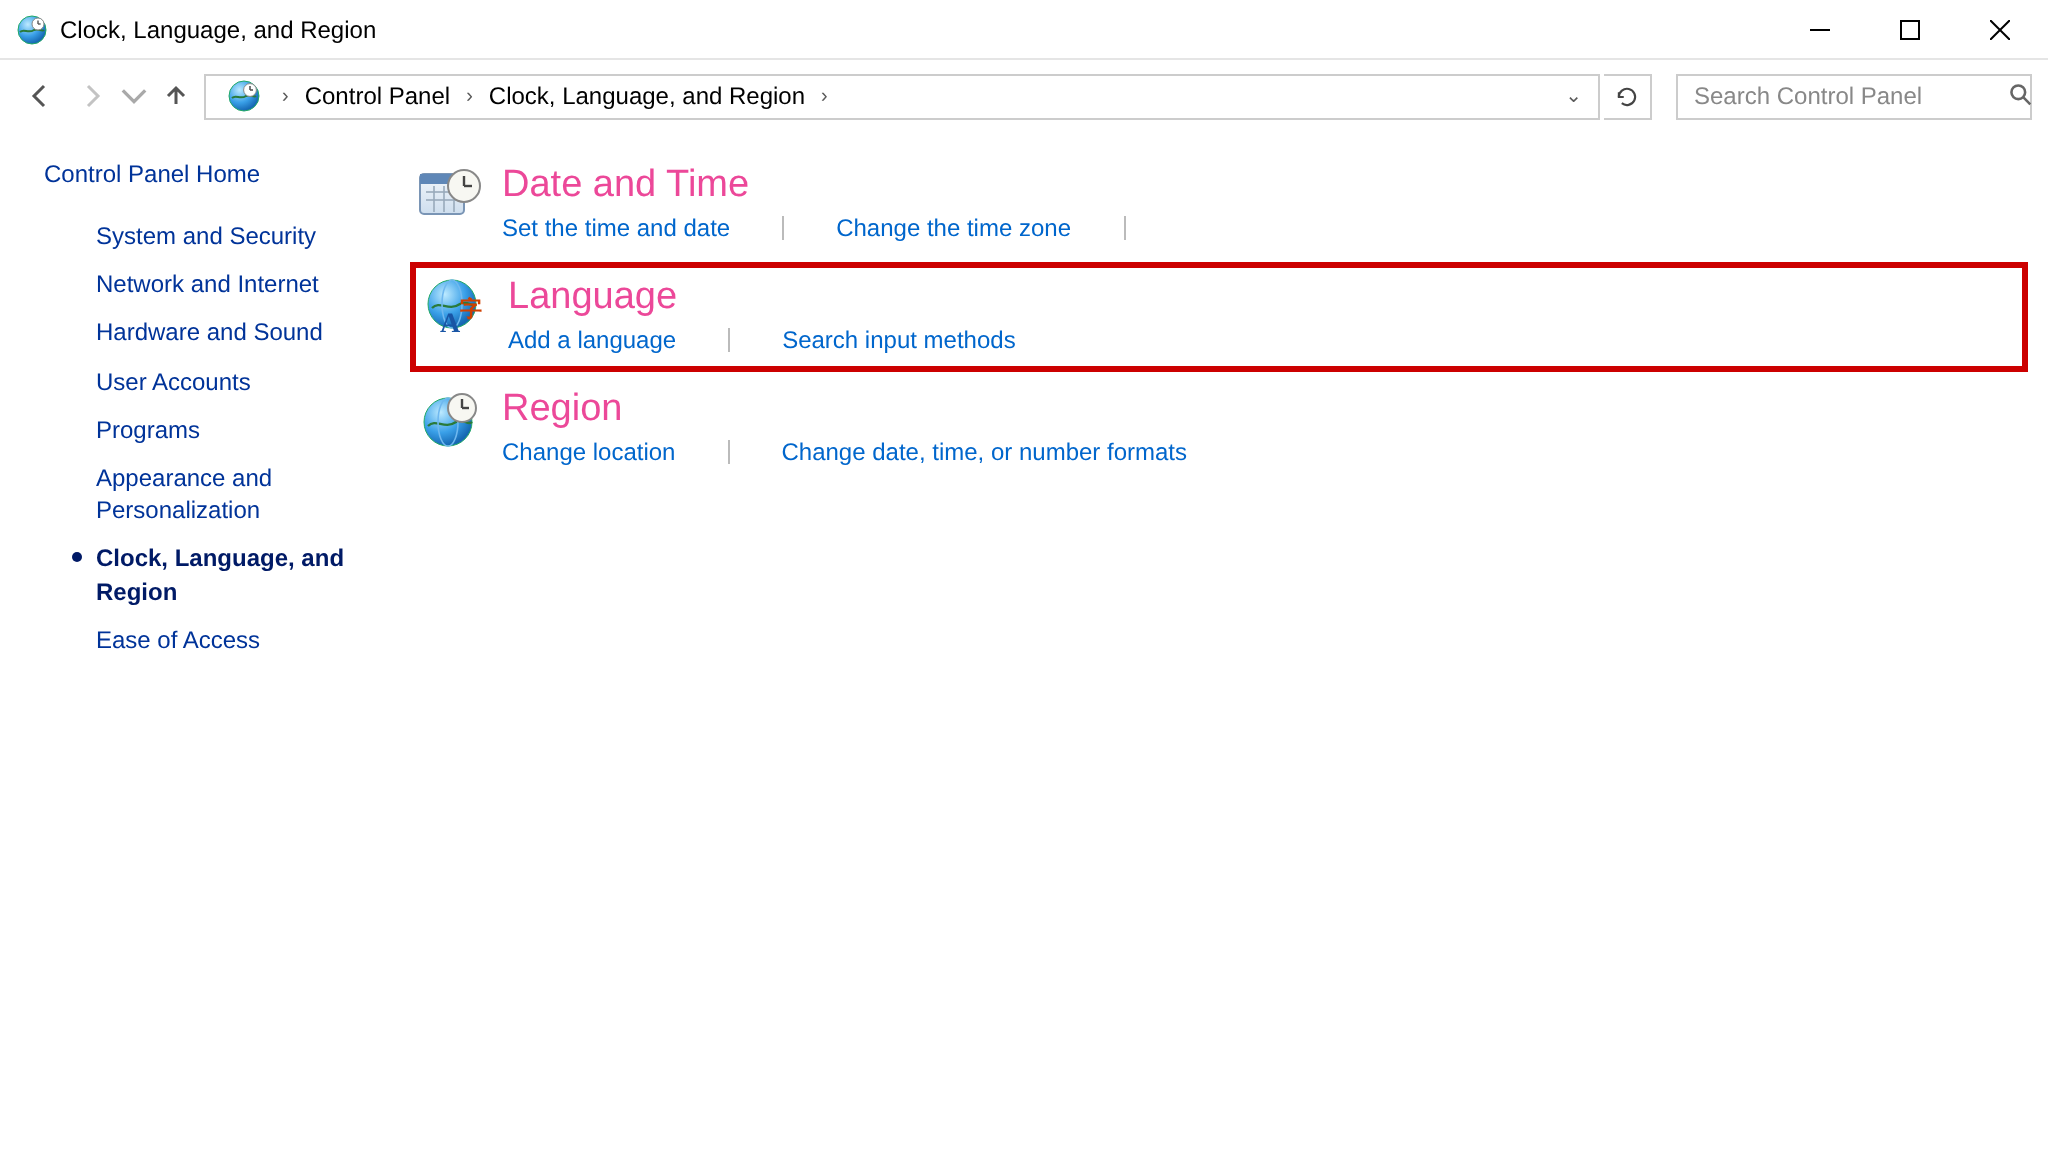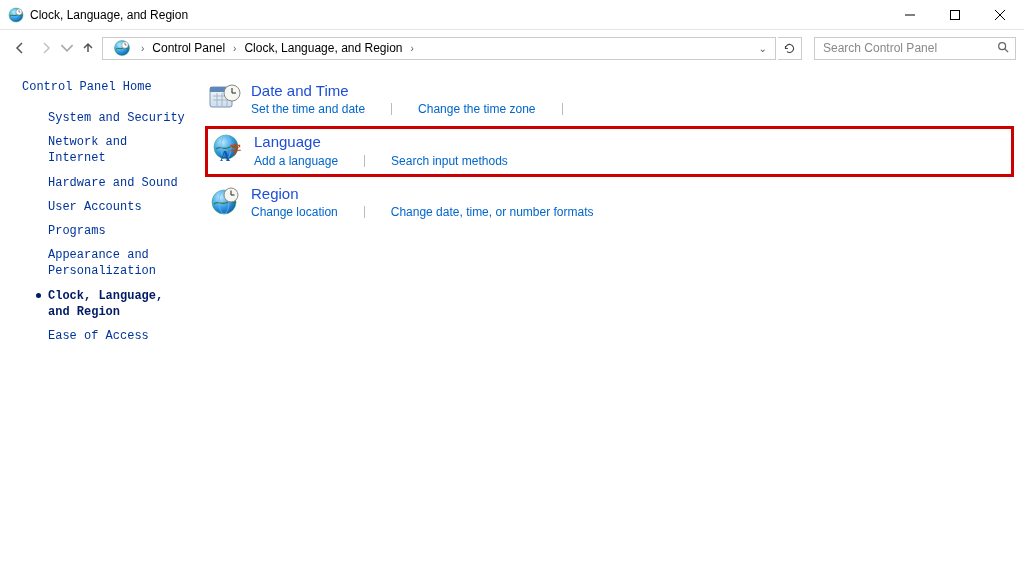--- a/index.html
+++ b/index.html
@@ -59,40 +59,39 @@
   .bc-spacer { flex: 1; }
   .bc-drop { color: #5a5a5a; font-size: 10px; padding-right: 4px; cursor: default;}
   .refresh-btn {
     width: 24px; height: 23px;
     border: 1px solid #ccc; border-left: none;
     display: flex; align-items: center; justify-content: center;
     background: #fff;
     cursor: default;
   }
   .search-box {
-    width: 202px; height: 23px;
+    width: 178px; height: 23px;
     border: 1px solid #ccc;
     margin-left: 10px;
     display: flex; align-items: center;
     background: #fff;
     padding: 0 6px;
     color: #777;
   }
   .search-box input {
     border: none; outline: none; flex: 1;
     font-size: 12px; color: #333;
     background: transparent;
   }
   .search-box input::placeholder { color: #888; }
   .search-box svg { width: 12px; height: 12px; stroke: #666; fill: none; stroke-width: 1.5;}
   .content { display: flex; }
   .sidebar {
     width: 195px;
     padding: 14px 10px 10px 22px;
-    font-family: Liberation Mono, monospace;
   }
   .sidebar-home {
     color: #003399;
     font-size: 12px;
     margin-bottom: 16px;
     cursor: default;
   }
   .sidebar-list { list-style: none; padding: 0; margin: 0; }
   .sidebar-list li {
     color: #003399;
@@ -128,22 +127,22 @@
   .category.highlighted {
     border: 3px solid #cc0000;
   }
   .cat-icon {
     width: 32px; height: 32px;
     margin-right: 10px;
     flex-shrink: 0;
   }
   .cat-body { padding-top: 0px;}
   .cat-title {
-    color: #1d4ed8;
-    font-size: 15px;
+    color: #ec4899;
+    font-size: 19px;
     line-height: 1.15;
     cursor: default;
   }
   .cat-links {
     margin-top: 3px;
     font-size: 12px;
     display: flex;
     flex-wrap: wrap;
     align-items: center;
     gap: 16px;

